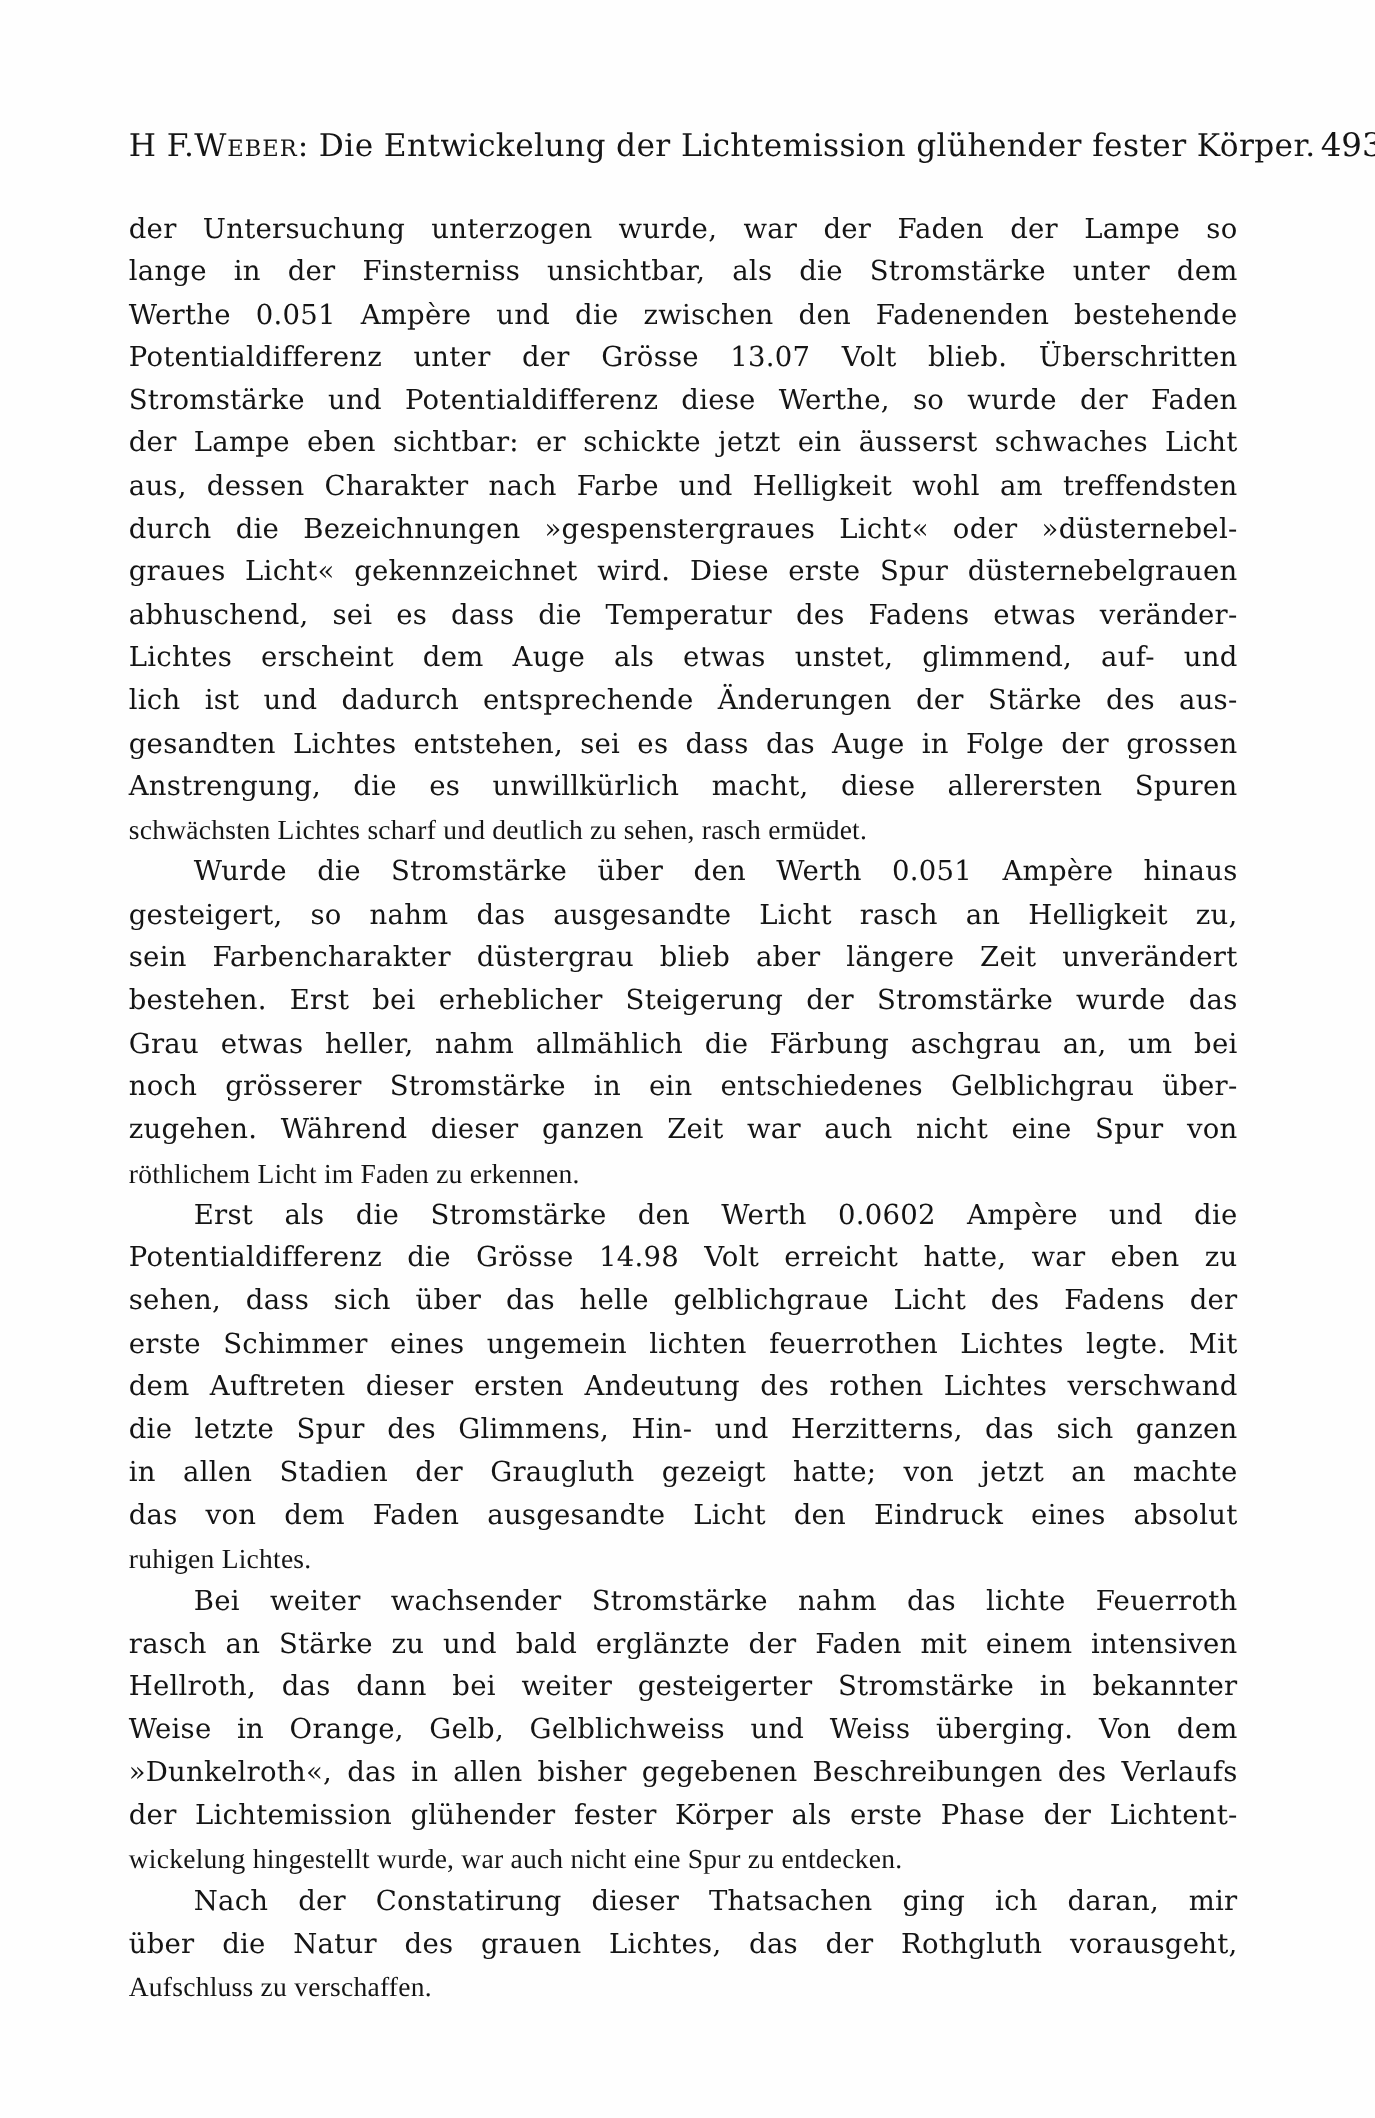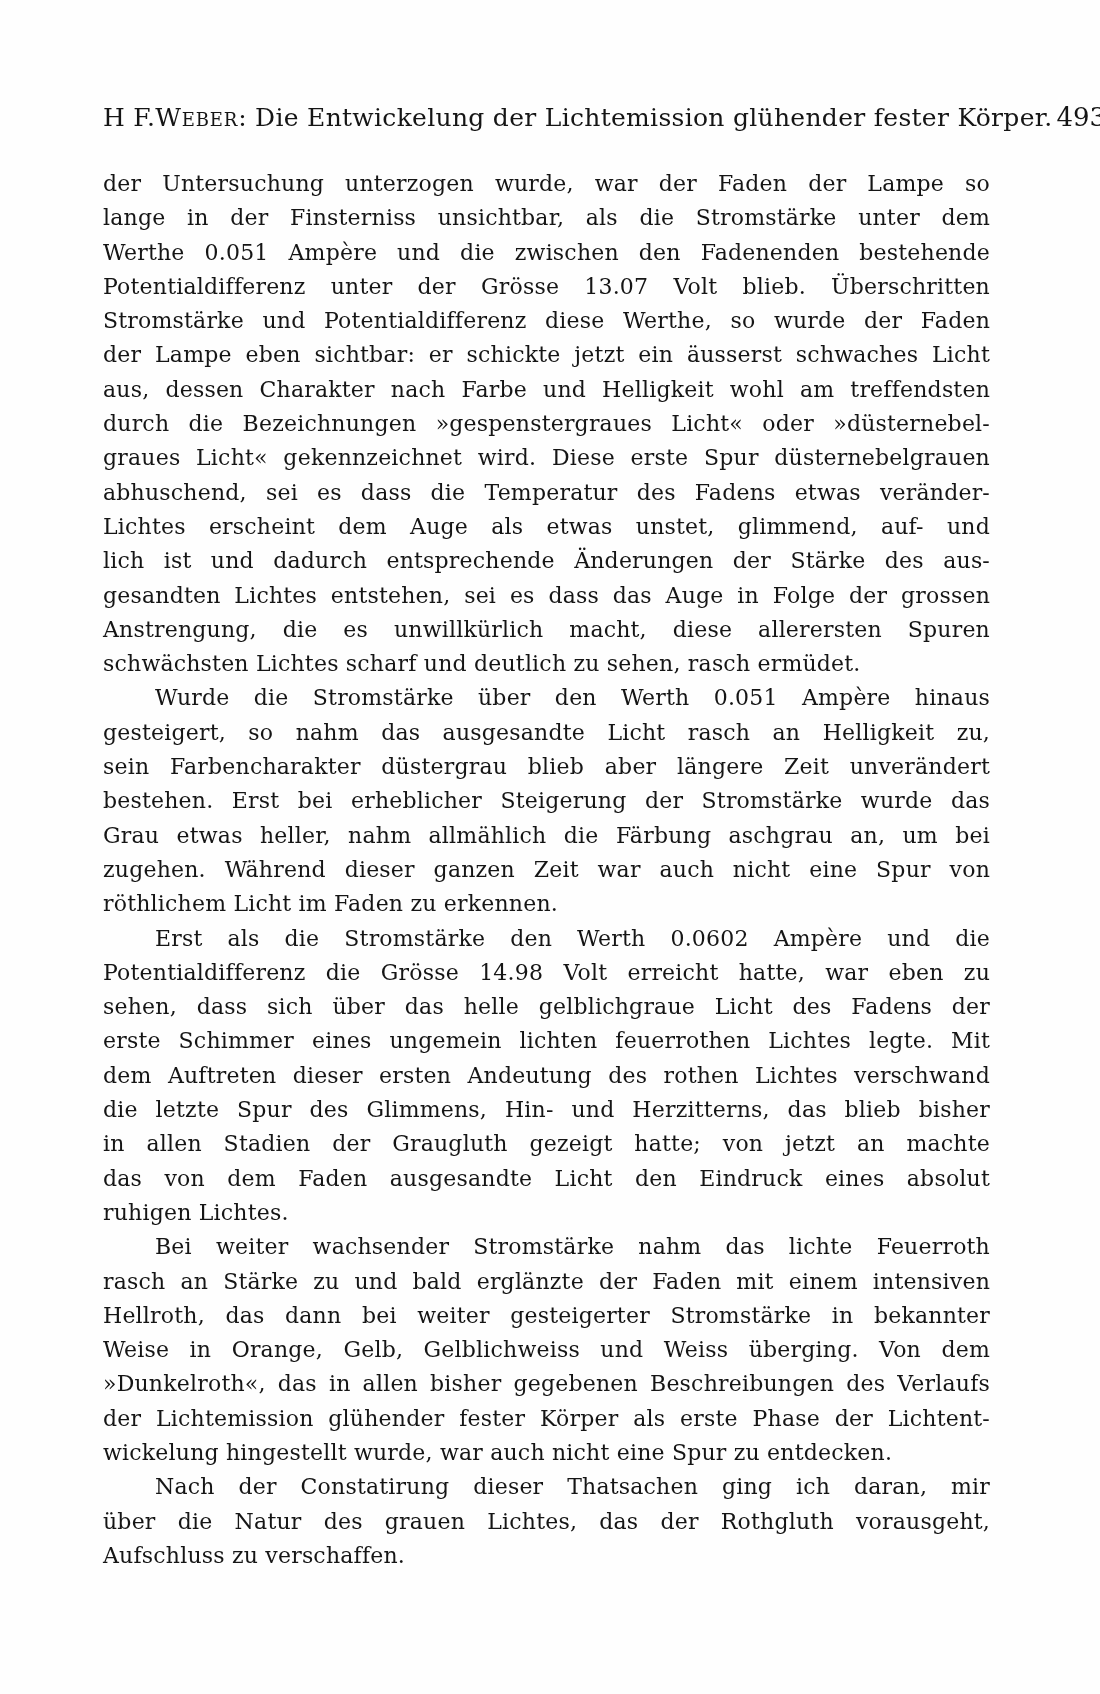--- a/index.html
+++ b/index.html
@@ -59,20 +59,21 @@
   .line {
     font-size: 22px;
     line-height: 34.3px;
     letter-spacing: 0.2px;
     text-align: justify;
     text-align-last: justify;
     white-space: normal;
   }
   .line.last {
     text-align-last: left;
+    font-family: Liberation Serif, serif;
   }
   .line.indent {
     text-indent: 52px;
   }
 </style>
 </head>
 <body>
 
 <div class="page">
 
@@ -100,30 +101,31 @@
         <div class="line">gesandten Lichtes entstehen, sei es dass das Auge in Folge der grossen</div>
         <div class="line">Anstrengung, die es unwillkürlich macht, diese allerersten Spuren</div>
         <div class="line last">schwächsten Lichtes scharf und deutlich zu sehen, rasch ermüdet.</div>
       </div>
       <div class="para">
         <div class="line indent">Wurde die Stromstärke über den Werth 0.051 Ampère hinaus</div>
         <div class="line">gesteigert, so nahm das ausgesandte Licht rasch an Helligkeit zu,</div>
         <div class="line">sein Farbencharakter düstergrau blieb aber längere Zeit unverändert</div>
         <div class="line">bestehen.  Erst bei erheblicher Steigerung der Stromstärke wurde das</div>
         <div class="line">Grau etwas heller, nahm allmählich die Färbung aschgrau an, um bei</div>
+        <div class="line">noch grösserer Stromstärke in ein entschiedenes Gelblichgrau über-</div>
         <div class="line">zugehen.  Während dieser ganzen Zeit war auch nicht eine Spur von</div>
         <div class="line last">röthlichem Licht im Faden zu erkennen.</div>
       </div>
       <div class="para">
         <div class="line indent">Erst als die Stromstärke den Werth 0.0602 Ampère und die</div>
         <div class="line">Potentialdifferenz die Grösse 14.98 Volt erreicht hatte, war eben zu</div>
         <div class="line">sehen, dass sich über das helle gelblichgraue Licht des Fadens der</div>
         <div class="line">erste Schimmer eines ungemein lichten feuerrothen Lichtes legte.  Mit</div>
         <div class="line">dem Auftreten dieser ersten Andeutung des rothen Lichtes verschwand</div>
-        <div class="line">die letzte Spur des Glimmens, Hin- und Herzitterns, das blieb bisher</div>
+        <div class="line">die letzte Spur des Glimmens, Hin- und Herzitterns, das sich ganzen</div>
         <div class="line">in allen Stadien der Graugluth gezeigt hatte; von jetzt an machte</div>
         <div class="line">das von dem Faden ausgesandte Licht den Eindruck eines absolut</div>
         <div class="line last">ruhigen Lichtes.</div>
       </div>
       <div class="para">
         <div class="line indent">Bei weiter wachsender Stromstärke nahm das lichte Feuerroth</div>
         <div class="line">rasch an Stärke zu und bald erglänzte der Faden mit einem intensiven</div>
         <div class="line">Hellroth, das dann bei weiter gesteigerter Stromstärke in bekannter</div>
         <div class="line">Weise in Orange, Gelb, Gelblichweiss und Weiss überging.  Von dem</div>
         <div class="line">»Dunkelroth«, das in allen bisher gegebenen Beschreibungen des Verlaufs</div>

